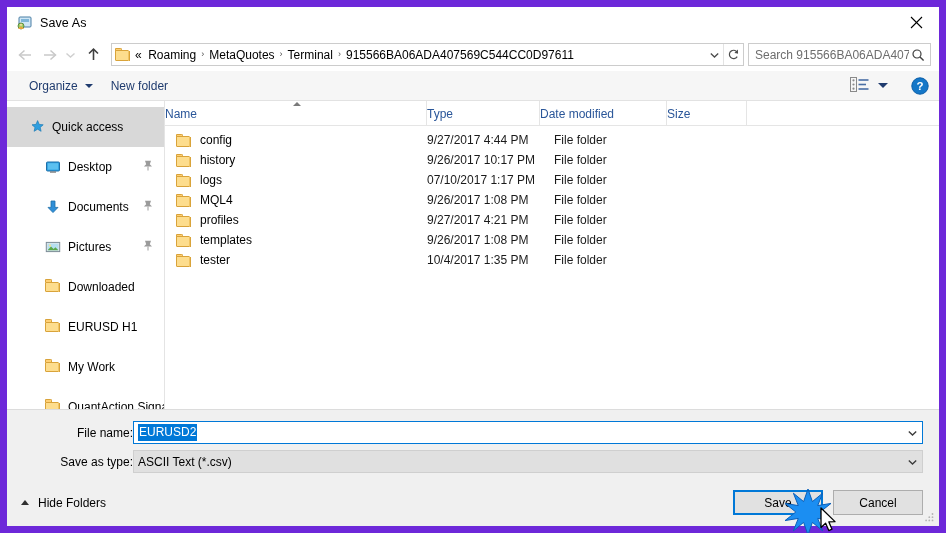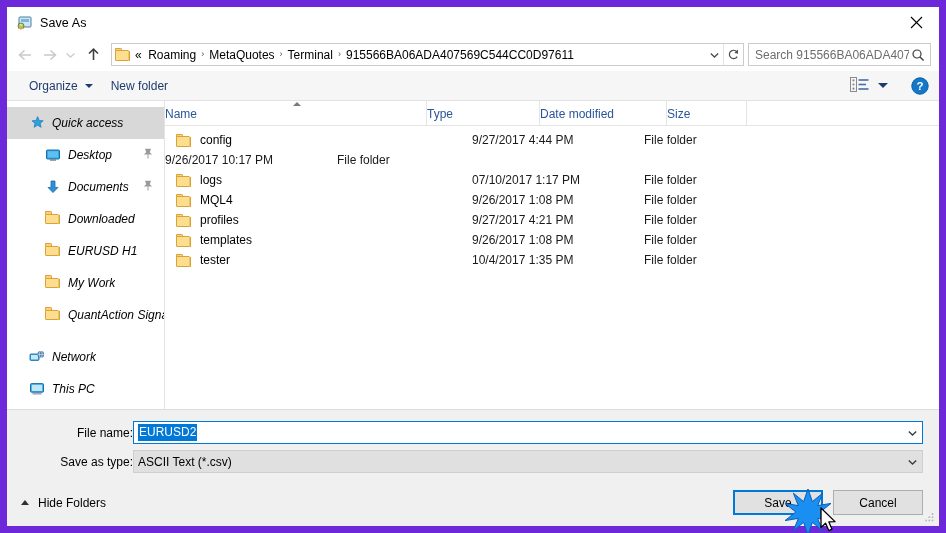--- a/index.html
+++ b/index.html
@@ -174,28 +174,27 @@
   
   .sidebar {
     width: 158px; flex: 0 0 158px;
     background: #ffffff;
     border-right: 1px solid #e4e4e4;
     padding-top: 6px;
     overflow: hidden;
     position: relative;
   }
   .nav-item {
-    height: 32px;
+    height: 40px;
     display: flex; align-items: center;
     padding-left: 22px;
     font-size: 12px;
     color: #000;
     position: relative;
     white-space: nowrap;
-    font-style: italic;
   }
   .nav-item.root { padding-left: 22px; }
   .nav-item.child { padding-left: 38px; }
   .nav-item.selected { background: #d8d8d8; }
   .nav-ico {
     width: 16px; height: 16px;
     margin-right: 7px;
     flex: 0 0 16px;
     position: relative;
   }
@@ -266,21 +265,20 @@
     border-left: 4px solid transparent;
     border-right: 4px solid transparent;
     border-bottom: 4px solid #7a7a7a;
   }
   .rows { flex: 1 1 auto; overflow: hidden; padding-top: 4px; }
   .frow {
     height: 20px;
     display: flex; align-items: center;
     font-size: 12px;
     color: #000;
-    gap: 45px;
   }
   .fc-name {
     width: 262px; flex: 0 0 262px;
     display: flex; align-items: center;
     padding-left: 11px;
     overflow: hidden;
   }
   .fc-name .folder { margin-right: 8px; flex: 0 0 16px; }
   .fc-date { width: 127px; flex: 0 0 127px; color: #1a1a1a; }
   .fc-type { width: 113px; flex: 0 0 113px; color: #1a1a1a; }
@@ -542,20 +540,37 @@
         </span>
         <span class="nav-label">Documents</span>
         <span class="pin">
           <svg width="10" height="11" viewBox="0 0 10 11">
             <path d="M2 .8 L8 .8 L6.8 4.2 L9 6.6 L.9 6.6 L3.2 4.2 Z" fill="#9a9a9a"></path>
             <line x1="5" y1="6.6" x2="5" y2="10.5" stroke="#9a9a9a" stroke-width="1"></line>
           </svg>
         </span>
       </div>
 
+      <div class="nav-item child">
+        <span class="nav-ico">
+          <svg width="16" height="16" viewBox="0 0 16 16">
+            <rect x="1.3" y="3.4" width="13.4" height="9.2" fill="#dfe7ec" stroke="#7c8c96" stroke-width="1"></rect>
+            <rect x="2.6" y="4.7" width="10.8" height="6.6" fill="#b6dff0"></rect>
+            <path d="M2.6 11.3 L6 7.4 L8.6 10 L10.4 8.2 L13.4 11.3 Z" fill="#5aa84a"></path>
+            <circle cx="5" cy="6.4" r="1" fill="#ffe27a"></circle>
+          </svg>
+        </span>
+        <span class="nav-label">Pictures</span>
+        <span class="pin">
+          <svg width="10" height="11" viewBox="0 0 10 11">
+            <path d="M2 .8 L8 .8 L6.8 4.2 L9 6.6 L.9 6.6 L3.2 4.2 Z" fill="#9a9a9a"></path>
+            <line x1="5" y1="6.6" x2="5" y2="10.5" stroke="#9a9a9a" stroke-width="1"></line>
+          </svg>
+        </span>
+      </div>
 
       <div class="nav-item child">
         <span class="nav-ico">
           <div class="folder">
               <div class="tab"></div>
               <div class="bodyf"></div>
               <div class="spine"></div>
             </div>
         </span>
         <span class="nav-label">Downloaded</span>
@@ -649,20 +664,28 @@
                 <span class="spine"></span>
               </span>
             <span>config</span>
           </div>
           <div class="fc-date">9/27/2017 4:44 PM</div>
           <div class="fc-type">File folder</div>
           <div class="fc-size"></div>
         </div>
 
         <div class="frow">
+          <div class="fc-name">
+            <span class="folder">
+                <span class="tab"></span>
+                <span class="bodyf"></span>
+                <span class="spine"></span>
+              </span>
+            <span>history</span>
+          </div>
           <div class="fc-date">9/26/2017 10:17 PM</div>
           <div class="fc-type">File folder</div>
           <div class="fc-size"></div>
         </div>
 
         <div class="frow">
           <div class="fc-name">
             <span class="folder">
                 <span class="tab"></span>
                 <span class="bodyf"></span>

